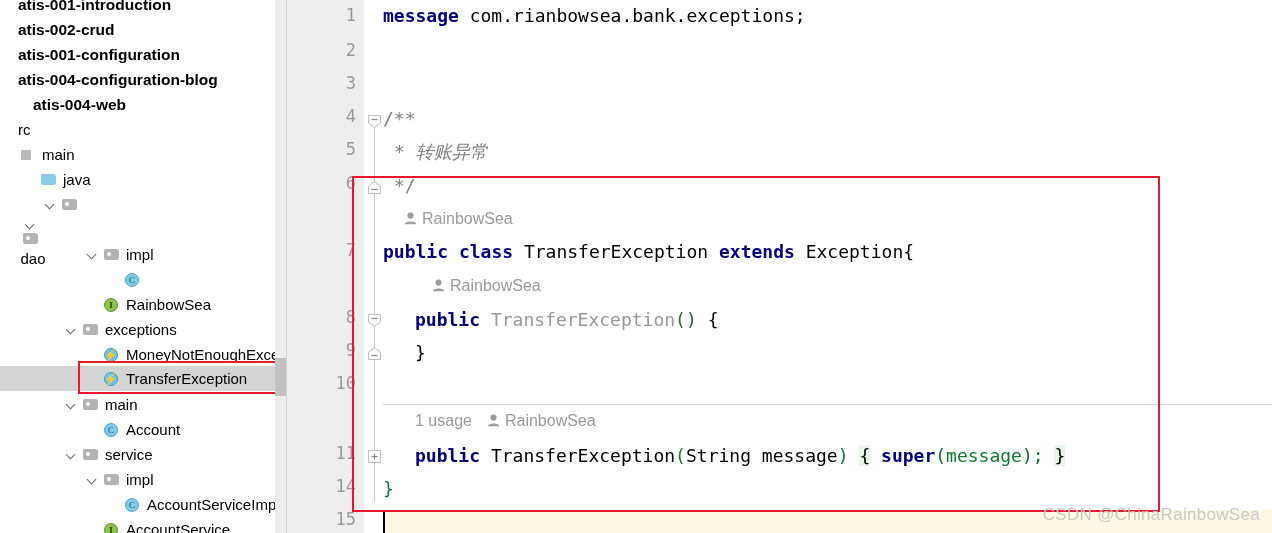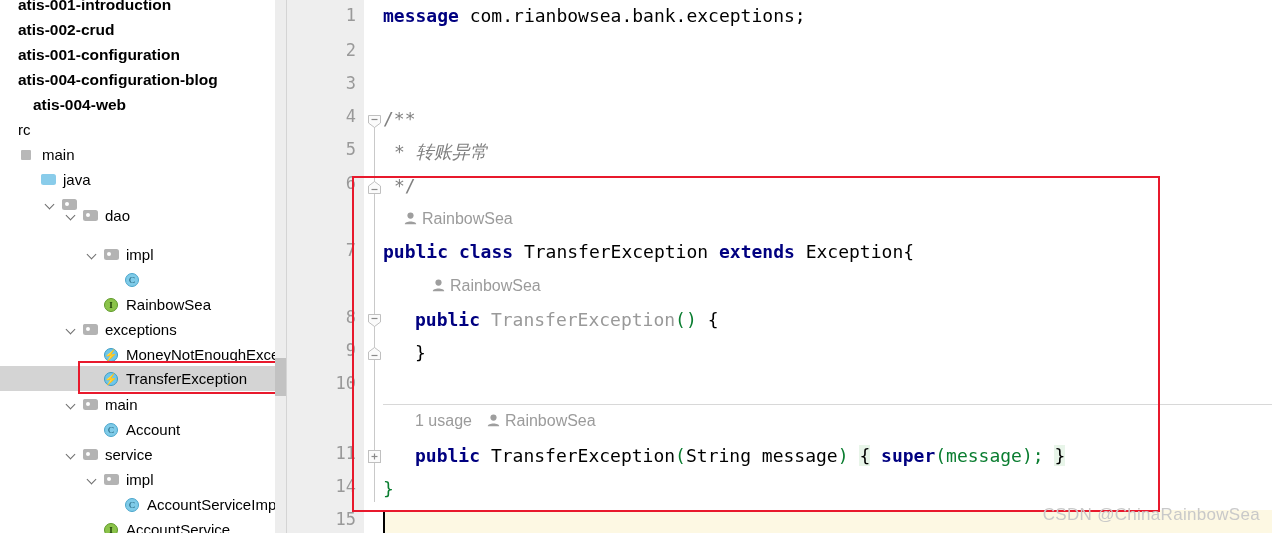--- a/index.html
+++ b/index.html
@@ -295,21 +295,21 @@
           <span style="display: inline-block; flex: 0 0 auto; width: 23px;"></span>
           <span class="twisty" style="margin-right: 4px;"></span>
           <span class="ico srcfolder"></span>
           <span class="tree-label">java</span>
         </div>
         <div class="tree-row" style="position: absolute; left: 0px; top: 192px; width: auto;">
           <span style="display: inline-block; flex: 0 0 auto; width: 44px;"></span>
           <span class="twisty open" style="margin-right: 4px;"></span>
           <span class="ico pkg"></span>
         </div>
-        <div class="tree-row" style="position: absolute; left: 0px; top: 203px; width: auto;">
+        <div class="tree-row" style="position: absolute; left: 0px; top: 218px; width: auto; flex-direction: column;">
           <span style="display: inline-block; flex: 0 0 auto; width: 65px;"></span>
           <span class="twisty open" style="margin-right: 4px;"></span>
           <span class="ico pkg"></span>
           <span class="tree-label">dao</span>
         </div>
         <div class="tree-row" style="position: absolute; left: 0px; top: 242px; width: auto;">
           <span style="display: inline-block; flex: 0 0 auto; width: 86px;"></span>
           <span class="twisty open" style="margin-right: 4px;"></span>
           <span class="ico pkg"></span>
           <span class="tree-label">impl</span>

